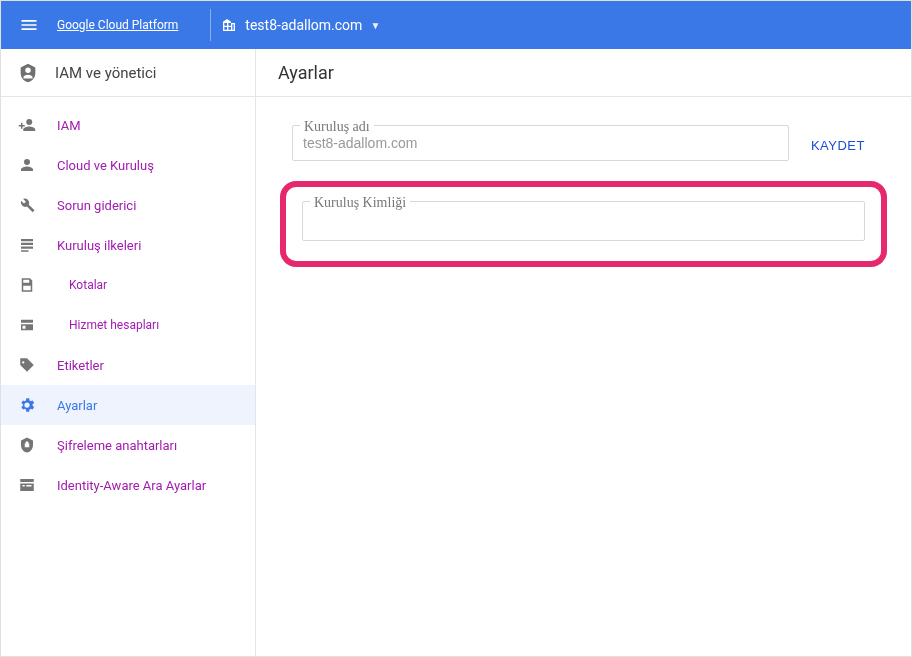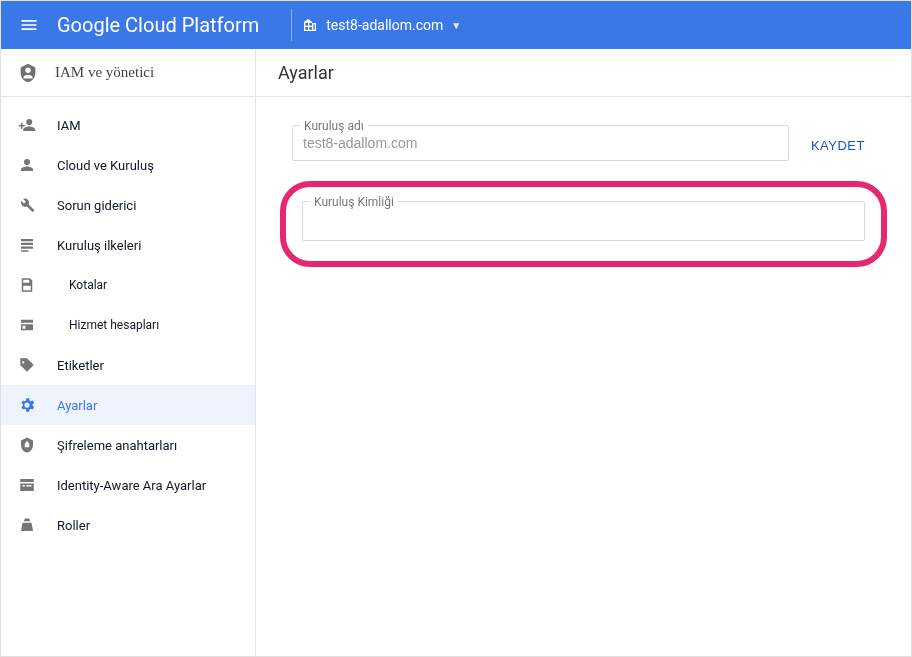--- a/index.html
+++ b/index.html
@@ -20,25 +20,26 @@
     align-items: center;
     color: #fff;
     padding: 0 8px;
   }
   .hamburger {
     width: 40px; height: 40px;
     display: flex; align-items: center; justify-content: center;
     cursor: pointer;
   }
   .brand {
-    font-size: 20px;
+    font-size: 12px;
     font-weight: 400;
     margin-left: 8px;
     margin-right: 32px;
     white-space: nowrap;
+    text-decoration: underline;
   }
   .project-selector {
     display: flex;
     align-items: center;
     height: 32px;
     padding: 0 10px;
     border-left: 1px solid rgba(255,255,255,0.4);
     cursor: pointer;
     gap: 8px;
   }
@@ -55,38 +56,37 @@
     display: flex;
     flex-direction: column;
   }
   .section-header {
     display: flex;
     align-items: center;
     height: 48px;
     padding: 0 16px;
     border-bottom: 1px solid #e5e5e5;
     gap: 16px;
-    font-family: Liberation Serif, serif;
   }
   .section-header .title {
     font-size: 15px;
     color: #444;
   }
   .nav {
     padding-top: 8px;
     overflow-y: auto;
   }
   .nav-item {
     display: flex;
     align-items: center;
     height: 40px;
     padding: 0 16px;
     gap: 20px;
     cursor: pointer;
-    color: #0f172a;
+    color: #a21caf;
     font-size: 13px;
   }
   .nav-item .icon {
     width: 20px;
     display: flex;
     justify-content: center;
     color: #757575;
   }
   .nav-item.active {
     background: #eef3fd;
@@ -113,27 +113,28 @@
     padding: 24px 24px;
   }
   .field-row {
     display: flex;
     align-items: flex-end;
     gap: 12px;
     padding: 4px 12px 8px 12px;
   }
   .field-wrap { flex: 1; position: relative; }
   .field-label {
-    font-size: 12px;
+    font-size: 14px;
     color: #777;
     position: absolute;
     top: -6px;
     left: 8px;
     background: #fff;
     padding: 0 4px;
+    font-family: Liberation Serif, serif;
   }
   .text-input {
     width: 100%;
     border: 1px solid #d8d8d8;
     border-radius: 2px;
     height: 36px;
     padding: 8px 10px;
     font-size: 14px;
     color: #999;
     outline: none;
@@ -143,21 +144,21 @@
     background: transparent;
     color: #1d4ed8;
     font-size: 13px;
     letter-spacing: 0.5px;
     font-weight: 500;
     padding: 8px 10px;
     cursor: pointer;
   }
   .highlight-box {
     border: 6px solid #e6296f;
-    border-radius: 30px;
+    border-radius: 16px;
     padding: 14px 16px 20px 16px;
     margin-top: 12px;
   }
   .highlight-box .field-label { top: -6px; }
   .highlight-box .text-input {
     height: 40px;
     color: #333;
   }
   svg { display: block; }
 </style>
@@ -279,28 +280,20 @@
 
       <div class="nav-item">
         <span class="icon">
           <svg width="18" height="18" viewBox="0 0 24 24" fill="currentColor">
               <path d="M3 4h18v4H3V4zm0 6h18v10H3V10zm3 2v2h3v-2H6zm5 0v2h7v-2h-7z"></path>
             </svg>
         </span>
         <span>Identity-Aware Ara Ayarlar</span>
       </div>
 
-      <div class="nav-item">
-        <span class="icon">
-          <svg width="18" height="18" viewBox="0 0 24 24" fill="currentColor">
-              <path d="M12 3a4 4 0 014 4H8a4 4 0 014-4zM6 9h12l2 11H4L6 9z"></path>
-            </svg>
-        </span>
-        <span>Roller</span>
-      </div>
 
 
     </div>
   </div>
 
   <div class="main">
     <div class="main-header">
       <span>Ayarlar</span>
     </div>
     <div class="content">

